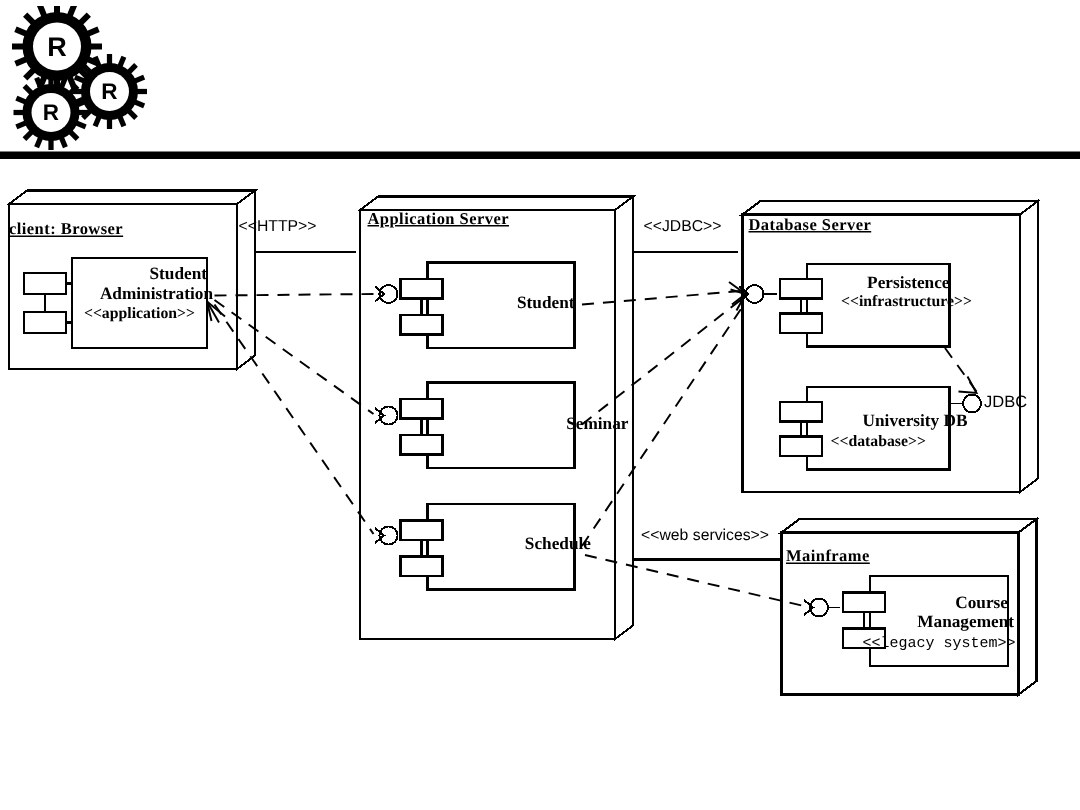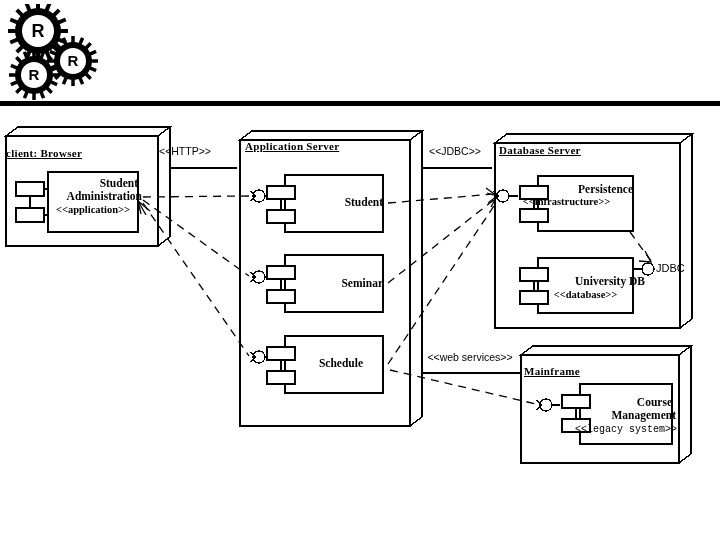--- a/index.html
+++ b/index.html
@@ -367,26 +367,26 @@
   <div class="lbl node-name" style="left:245px; top:140px;">Application Server</div>
   <div class="lbl node-name" style="left:499px; top:144px;">Database Server</div>
   <div class="lbl node-name" style="left:524px; top:365px;">Mainframe</div>
 
   <div class="lbl comp-name" style="left:48px; top:177px; width:90px;">Student</div>
   <div class="lbl comp-name" style="left:44px; top:190px; width:98px;">Administration</div>
   <div class="lbl comp-stereo" style="left:44px; top:203px; width:98px;">&lt;&lt;application&gt;&gt;</div>
 
   <div class="lbl comp-name" style="left:285px; top:196px; width:98px;">Student</div>
 
-  <div class="lbl comp-name" style="left:285px; top:277px; width:98px;">Seminar</div>
-
-  <div class="lbl comp-name" style="left:285px; top:357px; width:78px;">Schedule</div>
+  <div class="lbl comp-name" style="left:285px; top:277px; width:98px;padding-left:36px;">Seminar</div>
+
+  <div class="lbl comp-name" style="left:285px; top:357px; width:78px;padding-left:31px;">Schedule</div>
 
   <div class="lbl comp-name" style="left:538px; top:183px; width:95px;">Persistence</div>
-  <div class="lbl comp-stereo" style="left:504px; top:195px; width:125px;">&lt;&lt;infrastructure&gt;&gt;</div>
+  <div class="lbl comp-stereo" style="left:523px; top:195px; width:125px;text-align:right;">&lt;&lt;infrastructure&gt;&gt;</div>
 
   <div class="lbl comp-name" style="left:550px; top:275px; width:95px;">University DB</div>
   <div class="lbl comp-stereo" style="left:533px; top:288px; width:105px;">&lt;&lt;database&gt;&gt;</div>
 
   <div class="lbl comp-name" style="left:580px; top:396px; width:92px;">Course</div>
   <div class="lbl comp-name" style="left:576px; top:409px; width:100px;">Management</div>
   <div class="lbl comp-stereo sans" style="left:570px; top:423px; width:112px;">&lt;&lt;legacy system&gt;&gt;</div>
 
   <div class="lbl link-lbl" style="left:148px; top:145px; width:74px;text-align:center;">&lt;&lt;HTTP&gt;&gt;</div>
   <div class="lbl link-lbl" style="left:417px; top:145px; width:76px;">&lt;&lt;JDBC&gt;&gt;</div>

